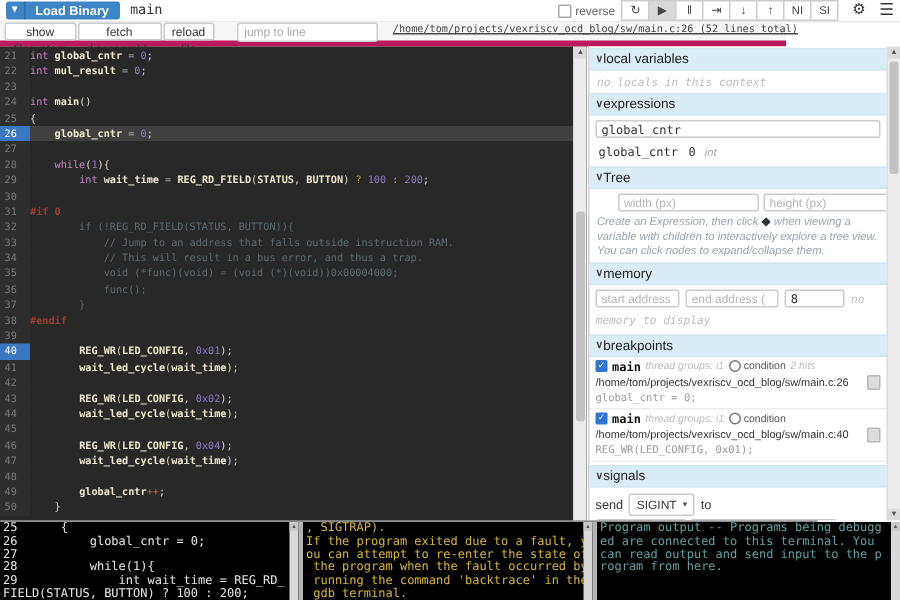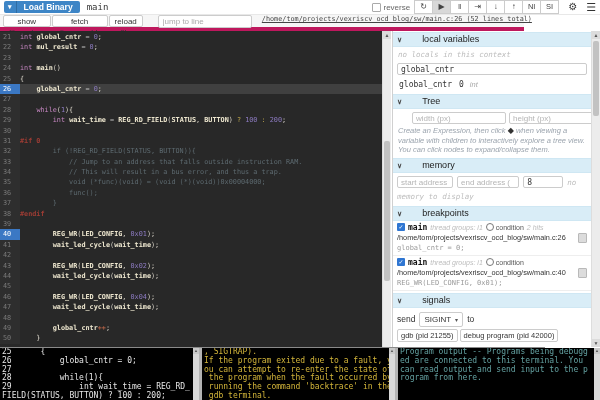--- a/index.html
+++ b/index.html
@@ -49,21 +49,21 @@
   .vsb{position:absolute;top:0;bottom:0;width:9px;background:#ececec;border-left:1px solid #ddd;box-sizing:border-box;}
   #editor .vsb{right:0;}
   .vsb .arr{display:block;height:8px;line-height:8px;text-align:center;font-size:5px;color:#555;background:#dcdcdc;}
   .vsb .thumb{position:absolute;left:1px;right:1px;background:#c2c2c2;border-radius:2px;}
 
   
   #sidebar{position:absolute;left:392px;top:31px;width:208px;height:316px;background:#fff;
            border-left:1px solid #d0d0d0;box-sizing:border-box;overflow:hidden;}
   #sidebar-inner{position:absolute;left:0;top:0;width:198px;overflow:hidden;height:316px;}
   .sec-h{height:13px;line-height:13px;background:#d9edf7;border-top:1px solid #cfe7f3;border-bottom:1px solid #cfe7f3;
-         font-size:9px;color:#222;padding:0 4px;display:flex;align-items:flex-end;gap:20px;margin-top:2px;cursor:pointer;}
+         font-size:9px;color:#222;padding:0 4px;display:flex;align-items:flex-end;gap:0;margin-top:2px;cursor:pointer;}
   .sec-h .chev{font-size:7px;color:#444;font-weight:bold;}
   .empty-note{font-family:"DejaVu Sans Mono",monospace;font-style:italic;font-size:7.5px;color:#bdbdbd;padding:3px 5px 1px;}
   .side-input{height:12px;border:1px solid #ccc;border-radius:2px;font-family:"DejaVu Sans Mono",monospace;
               font-size:8px;padding:0 3px;color:#333;box-sizing:border-box;}
   .side-input::placeholder{color:#b5b5b5;font-family:"Liberation Sans",sans-serif;}
   #expr-input{display:block;width:190px;margin:3px 4px 2px;}
   .expr-result{padding:3px 6px 3px;font-family:"DejaVu Sans Mono",monospace;font-size:8px;color:#333;}
   .expr-result .val{margin-left:7px;}
   .expr-result .typ{margin-left:6px;font-family:"Liberation Sans",sans-serif;font-style:italic;color:#a9a9a9;font-size:7.5px;}
   .tree-inputs{margin:3px 4px 1px;display:flex;gap:3px;padding-left:15px;}
@@ -268,20 +268,24 @@
 
 <div id="sidebar">
   <div id="sidebar-inner">
 
     <div class="sec-h" style="margin-top:1px;">
       <span class="chev">∨</span>
       <span>local variables</span>
     </div>
     <div class="empty-note">no locals in this context</div>
 
+    <div class="sec-h">
+      <span class="chev">∨</span>
+      <span>expressions</span>
+    </div>
     <input id="expr-input" class="side-input" value="global_cntr" style="">
     <div class="expr-result">
       <span>global_cntr</span><span class="val">0</span><span class="typ">int</span>
     </div>
 
     <div class="sec-h">
       <span class="chev">∨</span>
       <span>Tree</span>
     </div>
     <div class="tree-inputs">

